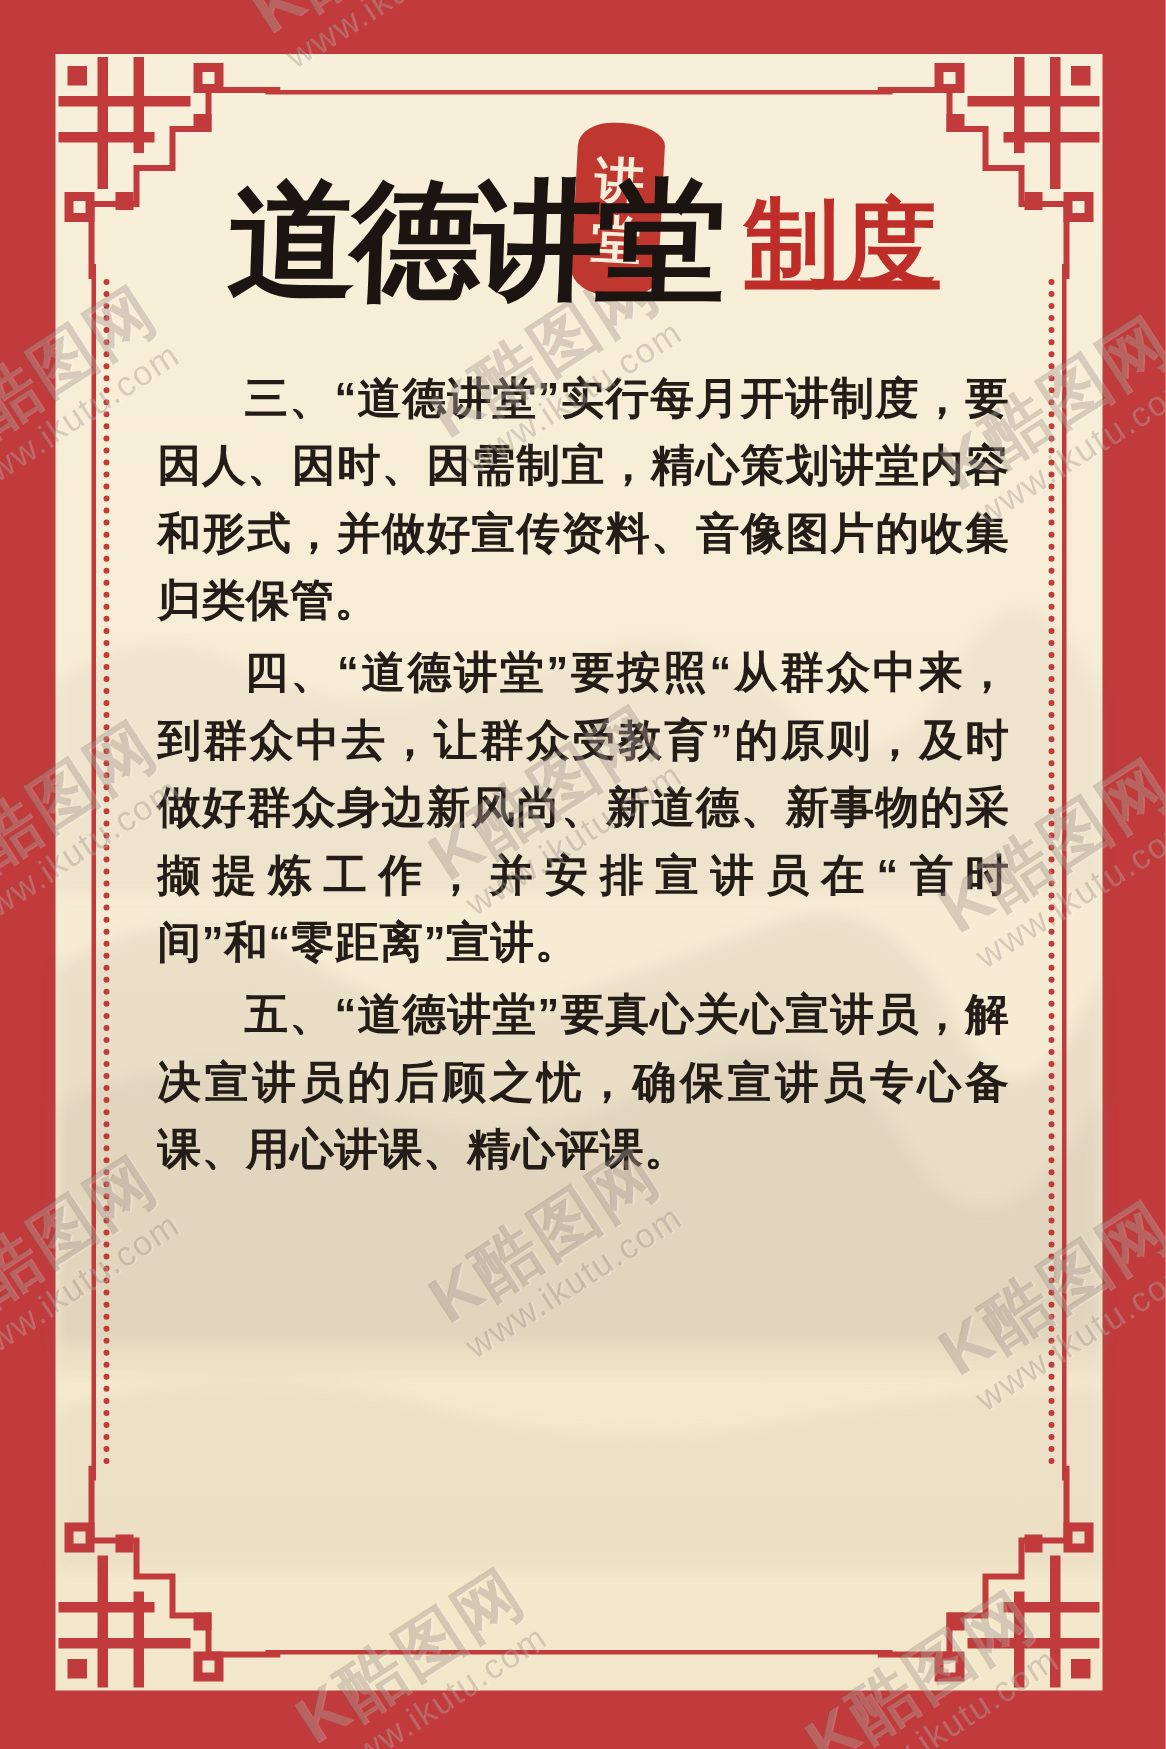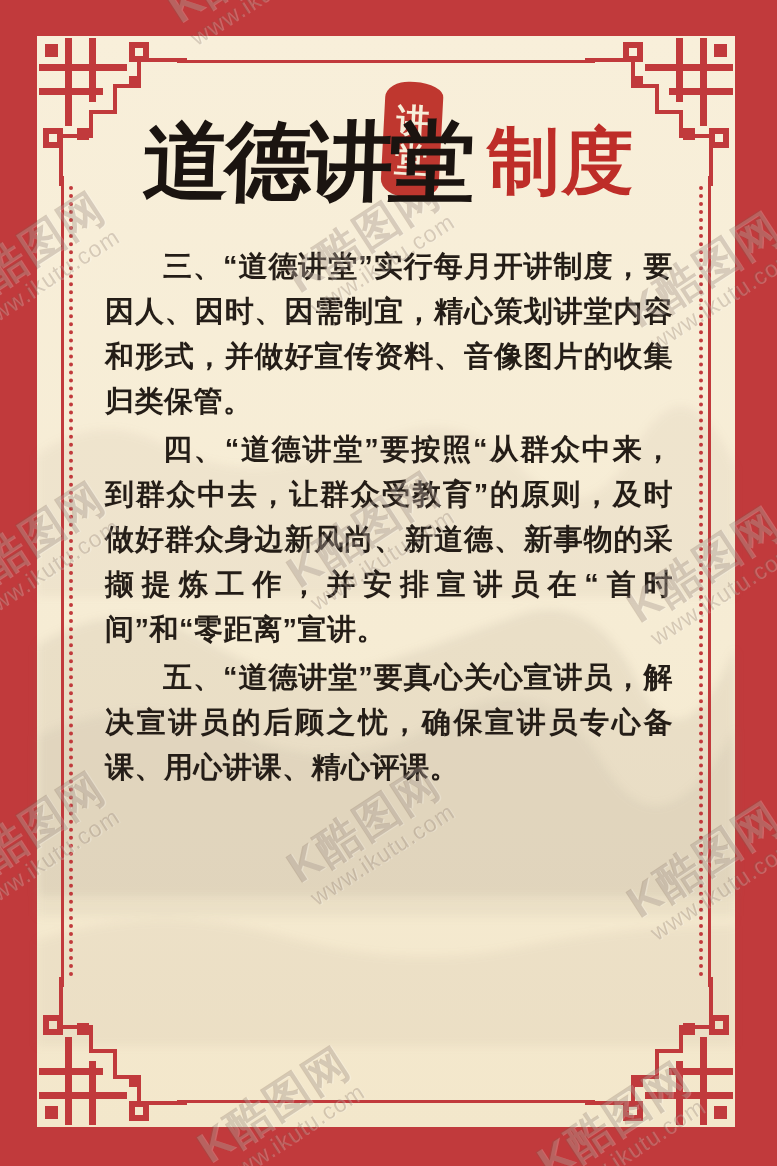--- a/index.html
+++ b/index.html
@@ -41,22 +41,22 @@
   .wm .wm-url{font-size:23px;font-weight:400;letter-spacing:1px;}
 
   
   .content{position:absolute;left:68px;right:62px;top:52px;}
 
   .title-row{position:relative;text-align:center;height:146px;margin-bottom:10px;}
   .title-black{position:relative;z-index:2;font-family:"DejaVu Serif","Liberation Serif",serif;
       font-weight:900;font-size:86px;letter-spacing:-4px;color:#1b1410;
       transform:skewX(-2deg);display:inline-block;vertical-align:middle;line-height:146px;}
   .title-red{position:relative;z-index:2;font-family:"DejaVu Serif","Liberation Serif",serif;
-      font-weight:900;font-size:72px;letter-spacing:2px;color:#be2d28;
-      display:inline-block;vertical-align:middle;line-height:146px;margin-left:17px;}
+      font-weight:900;font-size:63px;letter-spacing:2px;color:#be2d28;
+      display:inline-block;vertical-align:middle;line-height:146px;margin-left:17px;text-decoration:underline;}
   .seal{position:absolute;z-index:1;left:49%;top:-6px;width:58px;height:116px;
       background:#bf372f;border-radius:42% 50% 46% 50% / 14% 12% 13% 15%;
       transform:rotate(3deg);display:flex;flex-direction:column;align-items:center;
       justify-content:center;gap:6px;}
   .seal span{color:#f7eed9;font-size:33px;font-weight:700;line-height:1;
       font-family:"DejaVu Serif","Liberation Serif",serif;}
 
   .rules p{margin:0 0 3px 0;font-size:29px;font-weight:700;line-height:45px;
       color:#241d17;text-indent:2em;text-align:justify;letter-spacing:0.5px;}
 </style>

